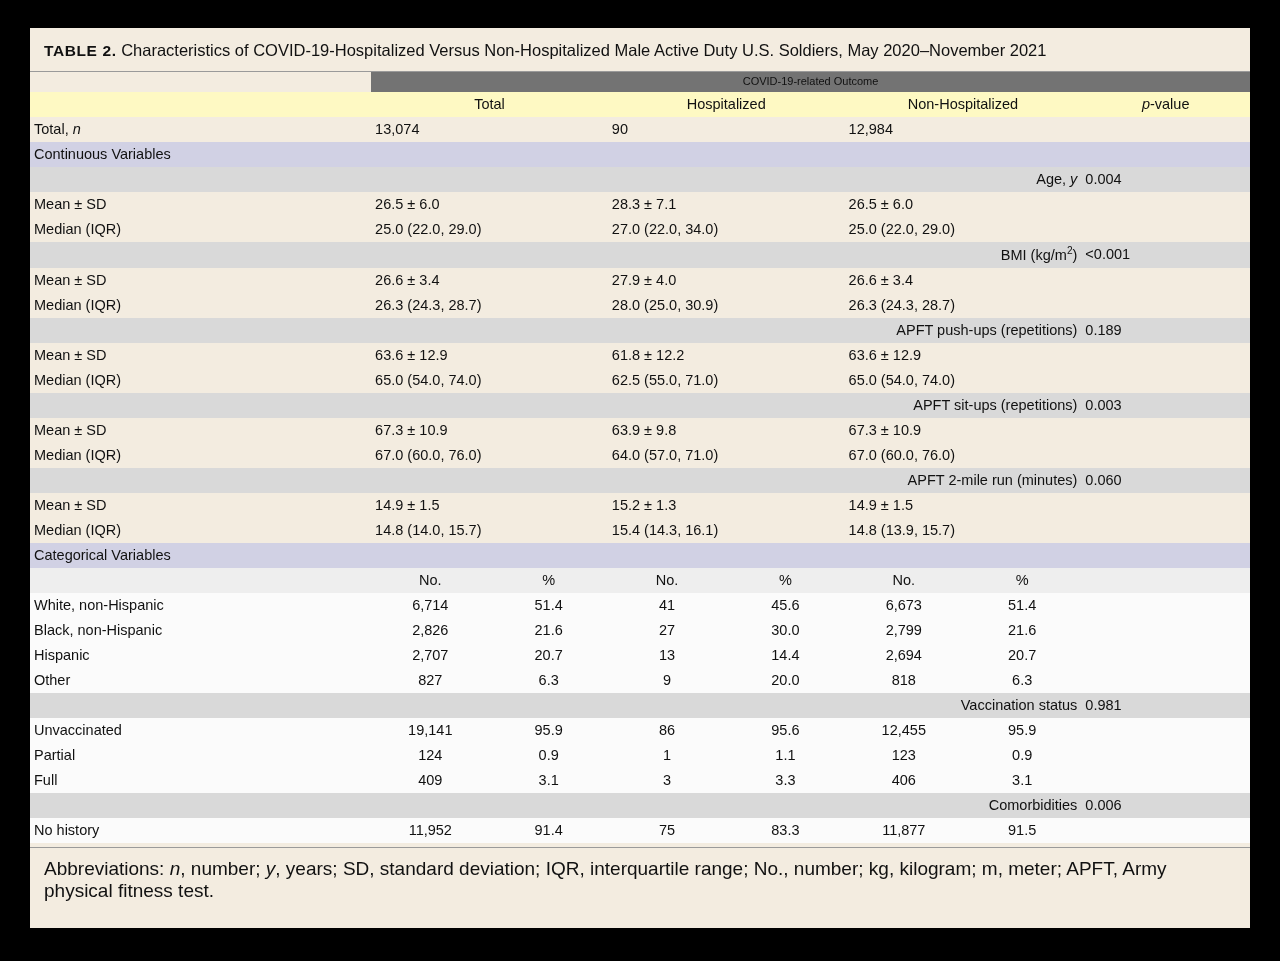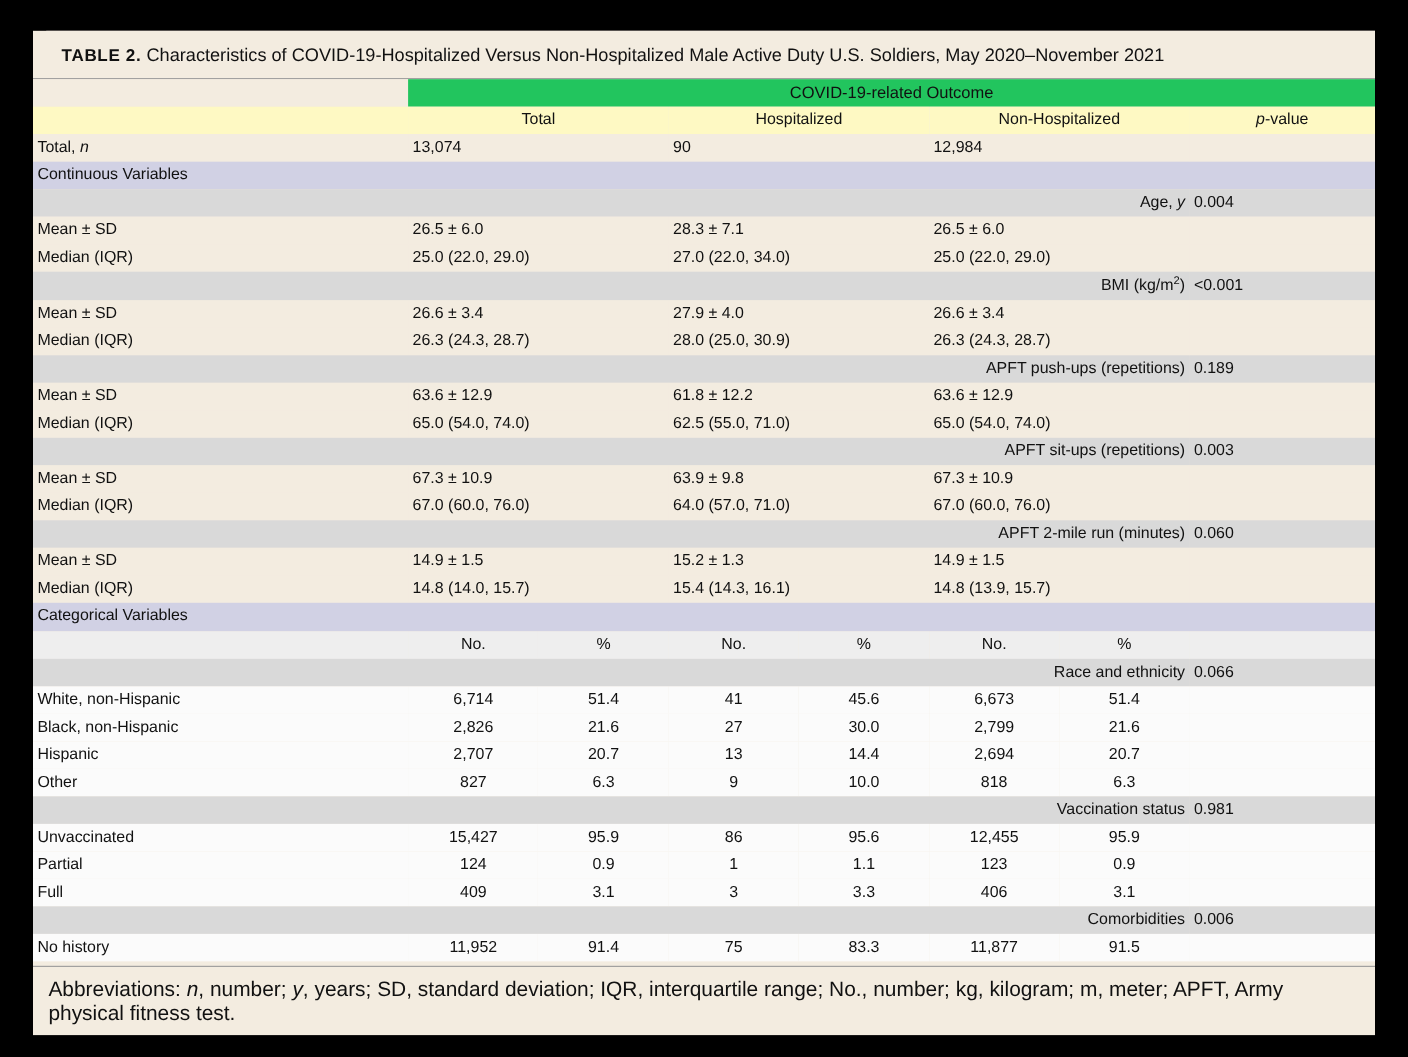--- a/index.html
+++ b/index.html
@@ -22,21 +22,20 @@
     background: #f3ece0;
     box-sizing: border-box;
     padding: 0;
   }
   .title-row {
     padding: 12px 14px 10px 14px;
     font-size: 16.5px;
     color: #111111;
     background: #f3ece0;
     line-height: 1.25;
-    margin-left: 12px;
   }
   .title-label {
     font-weight: bold;
     letter-spacing: 0.6px;
     font-size: 15.5px;
   }
   table.main {
     border-collapse: collapse;
     width: 100%;
     table-layout: fixed;
@@ -52,23 +51,23 @@
   col.c-label { width: 340px; }
   col.c-t1 { width: 118px; }
   col.c-t2 { width: 118px; }
   col.c-h1 { width: 118px; }
   col.c-h2 { width: 118px; }
   col.c-n1 { width: 118px; }
   col.c-n2 { width: 118px; }
   col.c-p { width: 168px; }
 
   .band-header {
-    background: #22c55e;
+    background: #737373;
     text-align: center;
-    font-size: 15px;
+    font-size: 11px;
     padding-top: 4px;
     padding-bottom: 4px;
   }
   .group-row td {
     background: #d9d9d9;
   }
   .section-row td {
     background: #d1d1e4;
   }
   .colhdr-row td {
@@ -262,24 +261,20 @@
         <td></td>
         <td class="ctr">No.</td>
         <td class="ctr">%</td>
         <td class="ctr">No.</td>
         <td class="ctr">%</td>
         <td class="ctr">No.</td>
         <td class="ctr">%</td>
         <td></td>
       </tr>
 
-      <tr class="group-row">
-        <td class="lbl-1" colspan="7">Race and ethnicity</td>
-        <td class="pval">0.066</td>
-      </tr>
       <tr class="row-white">
         <td class="lbl-2">White, non-Hispanic</td>
         <td class="numcell">6,714</td>
         <td class="numcell">51.4</td>
         <td class="numcell">41</td>
         <td class="numcell">45.6</td>
         <td class="numcell">6,673</td>
         <td class="numcell">51.4</td>
         <td class="pval"></td>
       </tr>
@@ -301,33 +296,33 @@
         <td class="numcell">14.4</td>
         <td class="numcell">2,694</td>
         <td class="numcell">20.7</td>
         <td class="pval"></td>
       </tr>
       <tr class="row-white">
         <td class="lbl-2">Other</td>
         <td class="numcell">827</td>
         <td class="numcell">6.3</td>
         <td class="numcell">9</td>
-        <td class="numcell">10.0</td>
+        <td class="numcell">20.0</td>
         <td class="numcell">818</td>
         <td class="numcell">6.3</td>
         <td class="pval"></td>
       </tr>
 
       <tr class="group-row">
         <td class="lbl-1" colspan="7">Vaccination status</td>
         <td class="pval">0.981</td>
       </tr>
       <tr class="row-white">
         <td class="lbl-2">Unvaccinated</td>
-        <td class="numcell">15,427</td>
+        <td class="numcell">19,141</td>
         <td class="numcell">95.9</td>
         <td class="numcell">86</td>
         <td class="numcell">95.6</td>
         <td class="numcell">12,455</td>
         <td class="numcell">95.9</td>
         <td class="pval"></td>
       </tr>
       <tr class="row-white">
         <td class="lbl-2">Partial</td>
         <td class="numcell">124</td>

